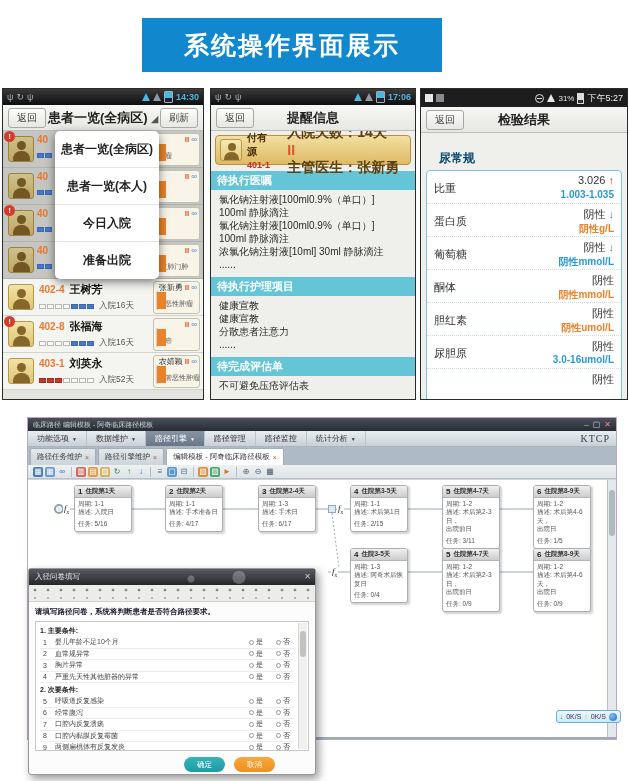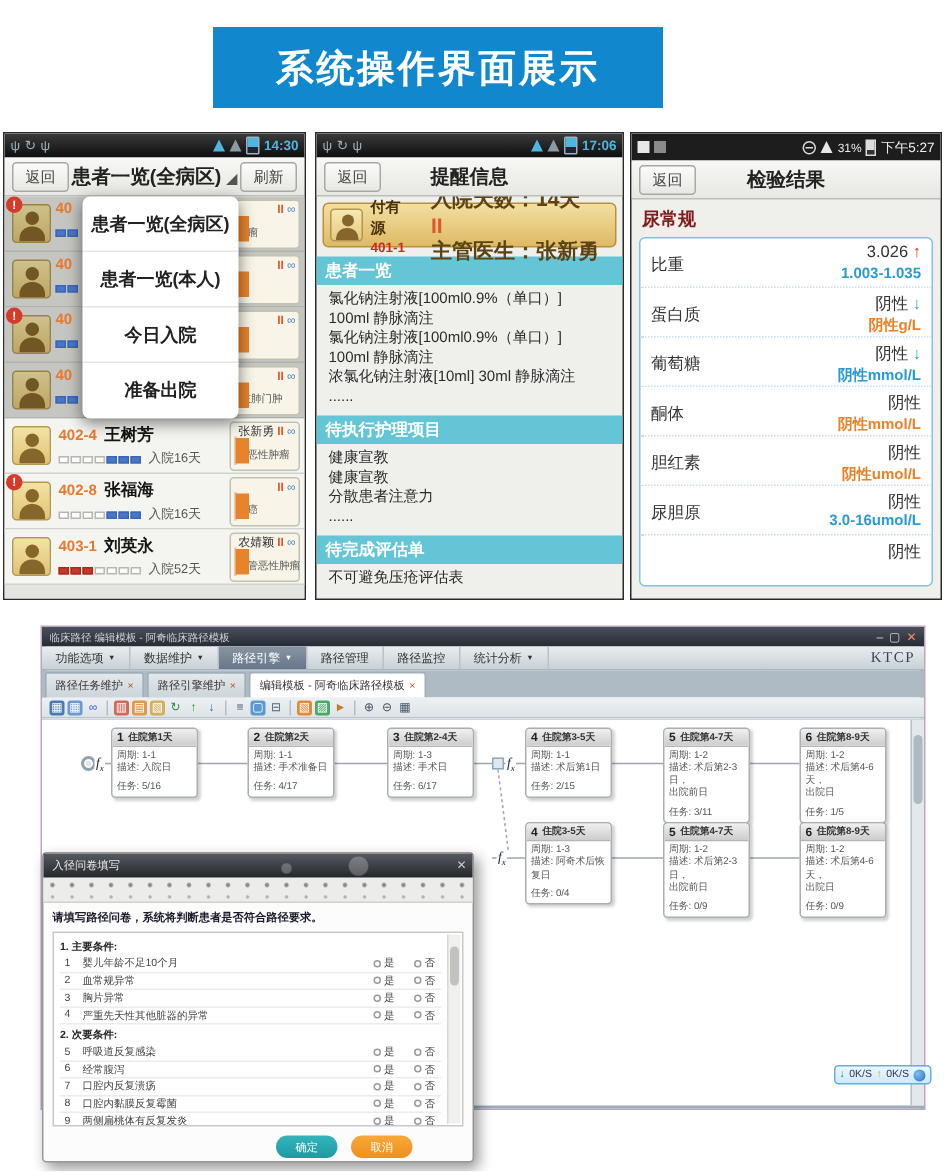--- a/index.html
+++ b/index.html
@@ -76,21 +76,21 @@
   
   #p3 .sbar { height:18px; background:#1d1d1d; }
   .sq1 { width:8px; height:8px; background:#e8e8e8; }
   .sq2 { width:8px; height:8px; background:#8a8a8a; }
   .noicon { width:9px; height:9px; border:1px solid #dcdcdc; border-radius:50%; position:relative; }
   .noicon::after { content:""; position:absolute; left:1px; right:1px; top:3px; height:1px; background:#dcdcdc; }
   .wifi3 { border-bottom-color:#e8e8e8; }
   .pct { color:#e8e8e8; font-size:8px; }
   .batt3 { width:7px; height:11px; border:1px solid #dcdcdc; background:linear-gradient(#dcdcdc 70%,#333 70%); }
   .time3 { color:#f0f0f0; font-size:9px; }
-  .cat { color:#7f1d1d; font-weight:bold; font-size:12px; padding:5px 7px 3px; }
+  .cat { color:#0c4a6e; font-weight:bold; font-size:12px; padding:5px 18px 3px;margin-top:12px; }
   .ltable { margin:0 5px; background:#fff; border:1px solid #7cc4da; border-radius:4px; }
   .lrow { position:relative; height:33px; border-bottom:1px dotted #c9dee8; }
   .lrow:last-child { border-bottom:none; }
   .lname { position:absolute; left:7px; top:10px; font-size:11px; color:#333; }
   .lval { position:absolute; right:7px; top:3px; font-size:11px; color:#333; }
   .lref { position:absolute; right:7px; top:18px; font-size:10px; font-weight:bold; }
   .c-blue { color:#2b9ad4; } .c-orange { color:#e8832a; } .c-red { color:#e03425; font-weight:bold; }
 
   
   .win { position:absolute; left:28px; top:418px; width:588px; height:321px; background:#fff;
@@ -379,21 +379,21 @@
       <span class="cav"></span>
       <span class="ccol1">
         <span class="cname">付有源</span>
         <span class="cbed">401-1</span>
       </span>
       <span class="ccol2">
         <span><span>入院天数：14天</span>　<span class="stg">II</span></span>
         <span>主管医生：张新勇</span>
       </span>
     </div>
-    <div class="sechdr">患者一览</div>
+    <div class="sechdr">待执行医嘱</div>
     <div class="seclines">
       <div>氯化钠注射液[100ml0.9%（单口）]</div>
       <div>100ml 静脉滴注</div>
       <div>氯化钠注射液[100ml0.9%（单口）]</div>
       <div>100ml 静脉滴注</div>
       <div>浓氯化钠注射液[10ml] 30ml 静脉滴注</div>
       <div>......</div>
     </div>
     <div class="sechdr">待执行护理项目</div>
     <div class="seclines">

